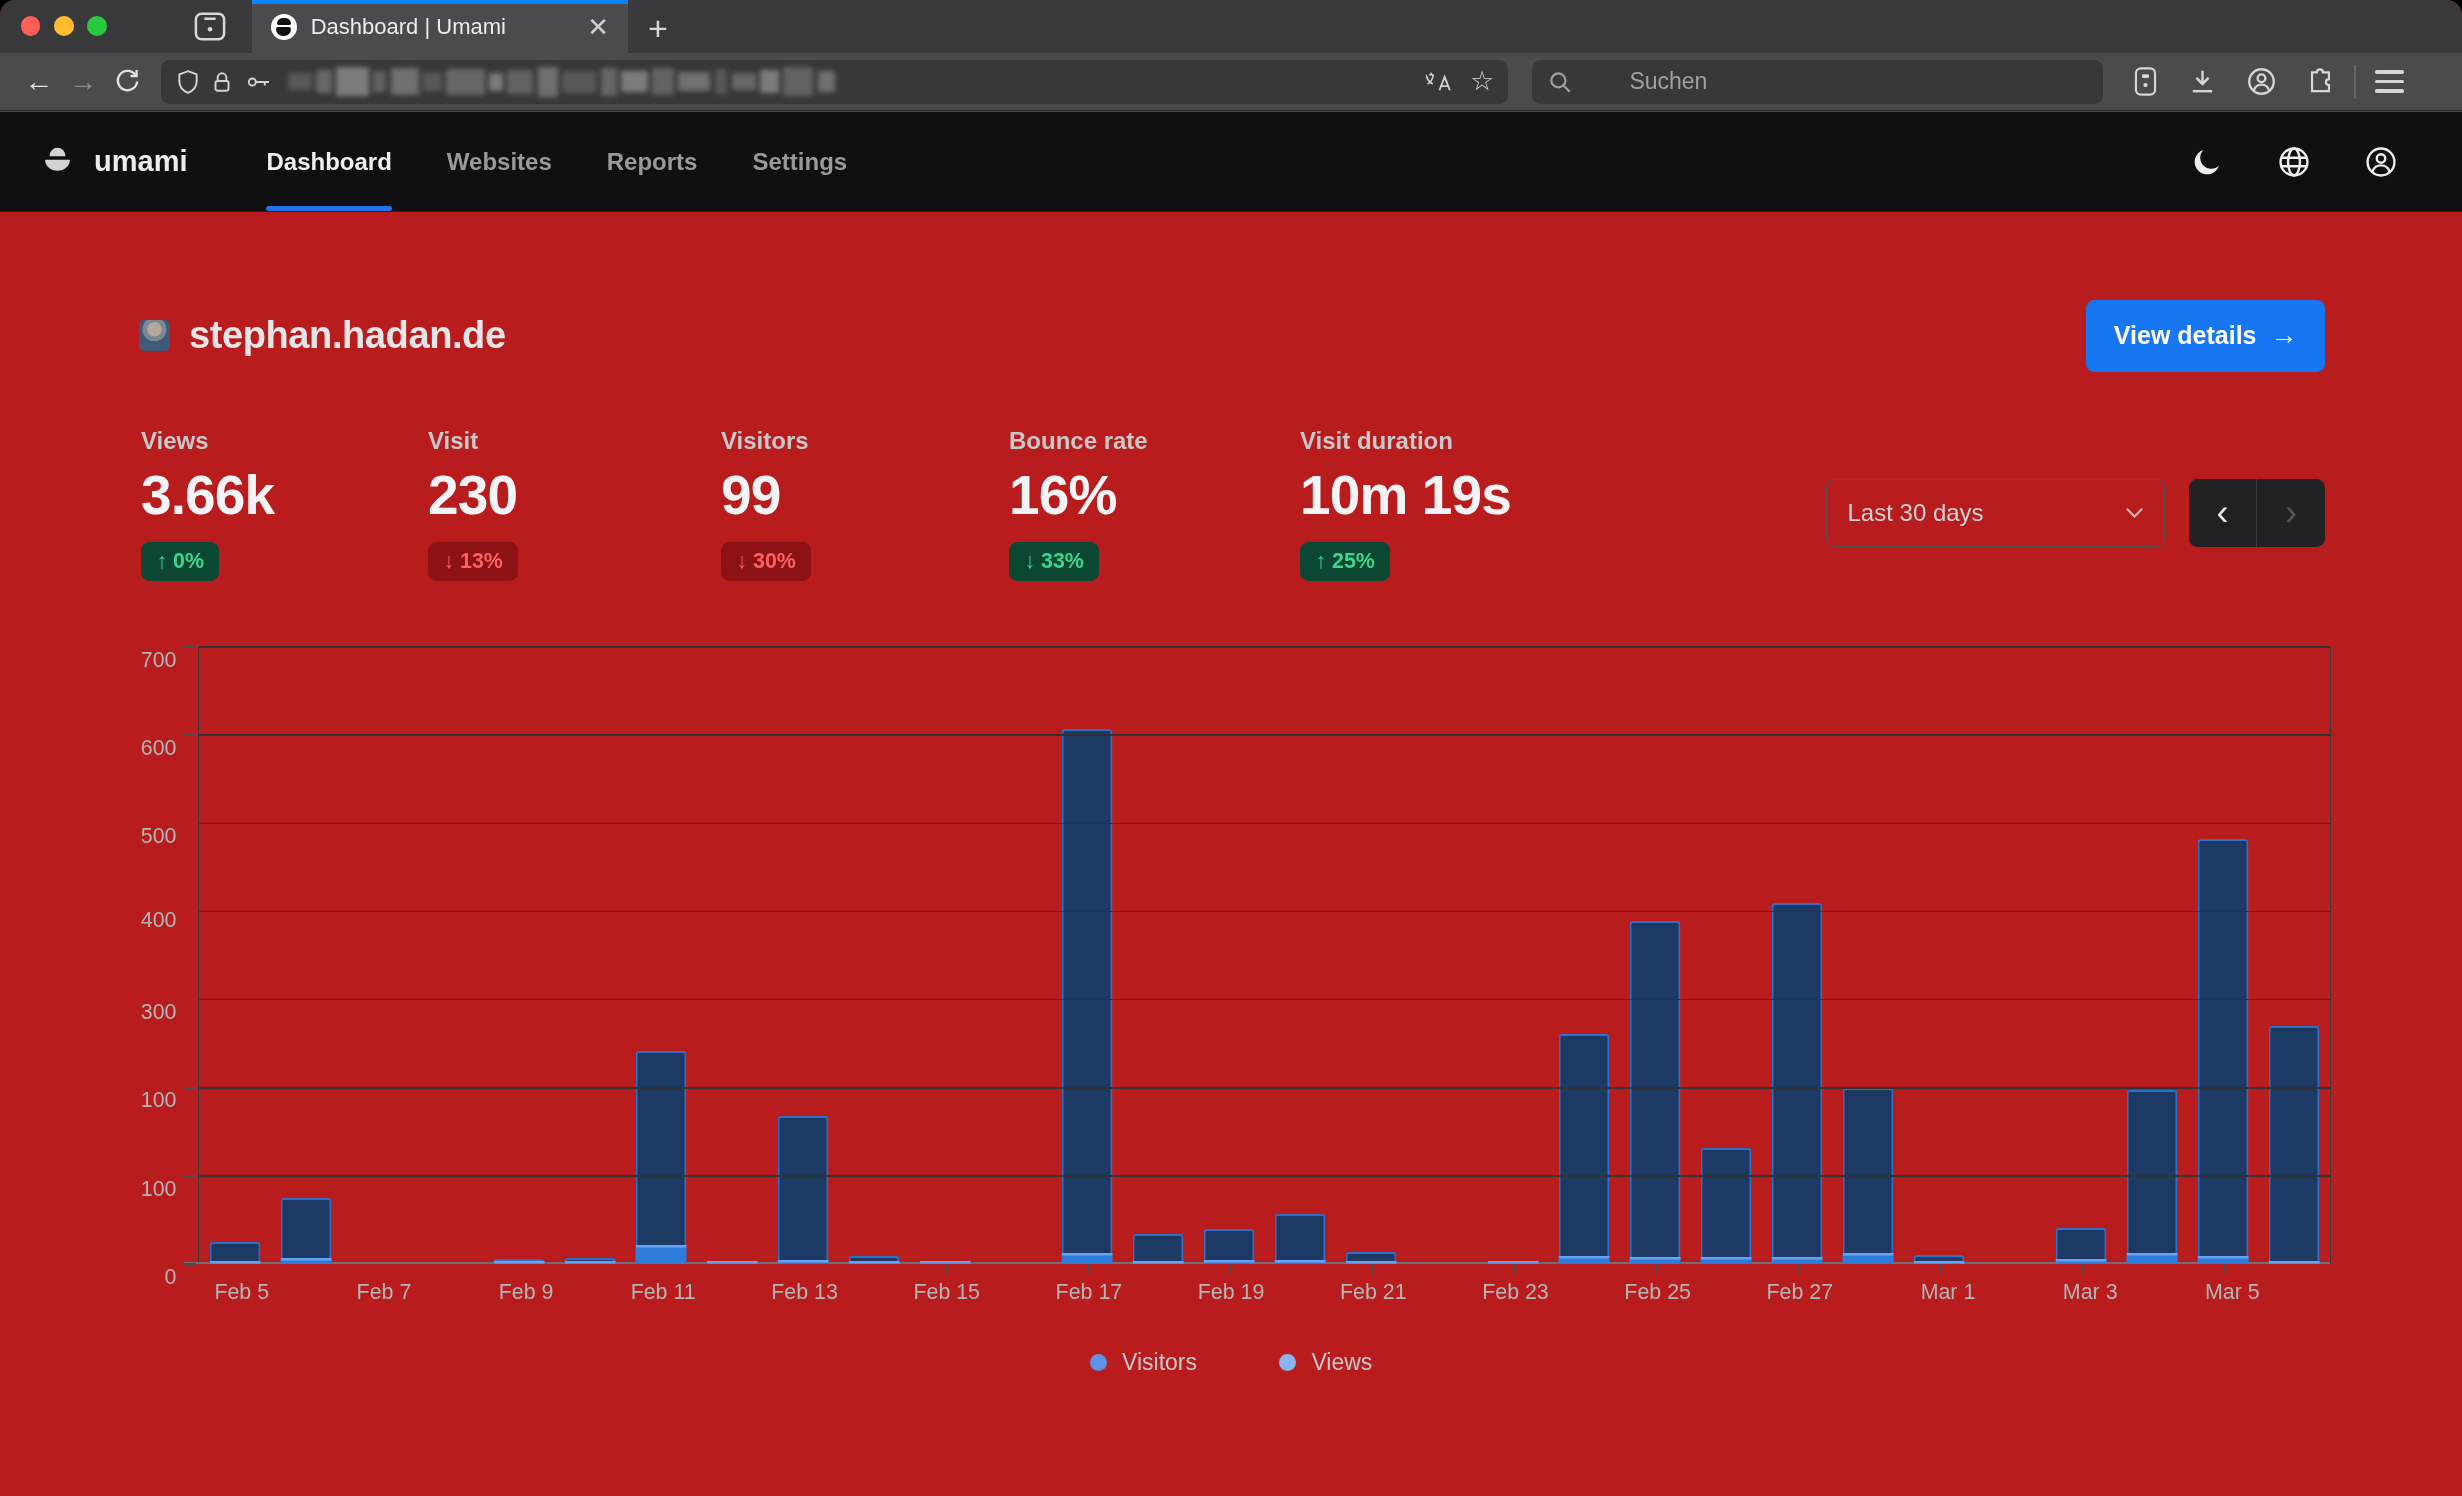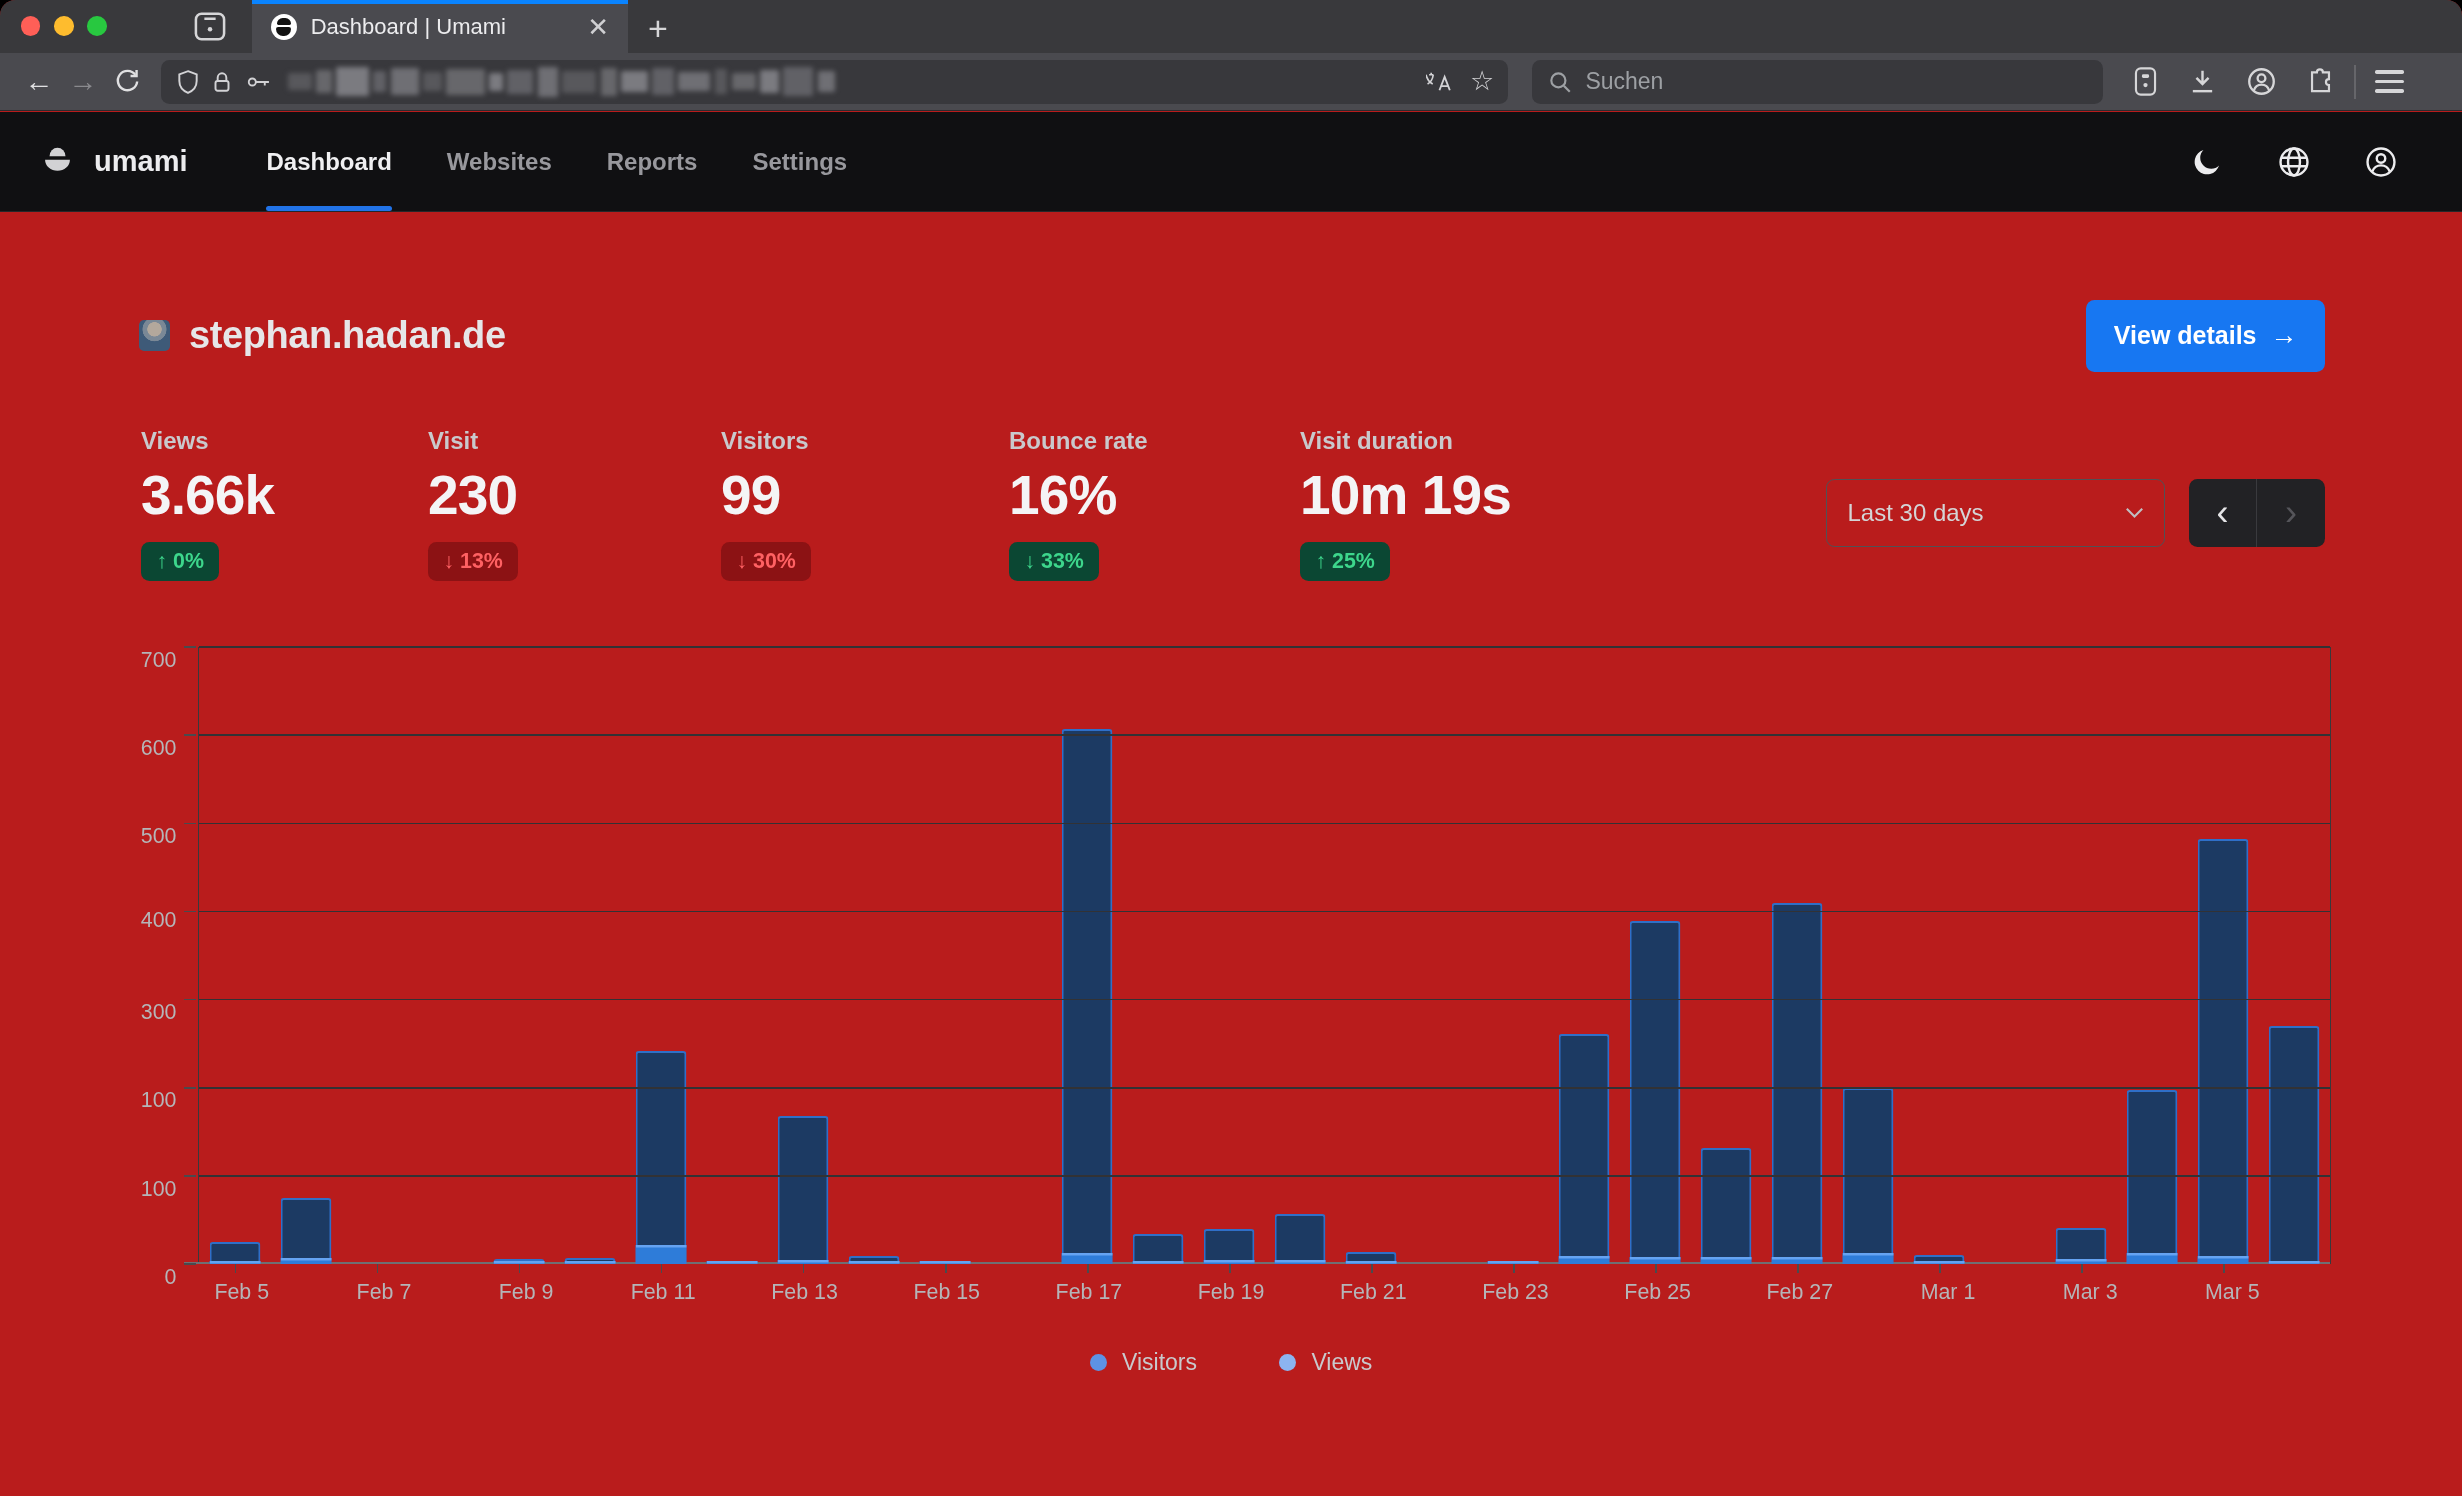--- a/index.html
+++ b/index.html
@@ -26,21 +26,21 @@
   .nav-btn{width:44px;height:44px;display:flex;align-items:center;justify-content:center;color:#e0e0e2;font-size:29px;flex:0 0 auto;}
   .nav-btn.dim{color:#8a8a8e;}
   .icon-svg{display:block;}
   .urlbar{width:1347px;height:44px;margin-left:12px;background:#38383c;border-radius:8.5px;display:flex;align-items:center;padding:0 13.7px;flex:0 0 auto;}
   .urlbar .litem{margin-right:8.5px;color:#d2d2d5;flex:0 0 auto;}
   .redacted{display:flex;align-items:center;gap:4.3px;margin-left:8.5px;width:547px;overflow:hidden;filter:blur(2.6px);}
   .redacted i{display:block;border-radius:1.7px;}
   .urlbar-right{margin-left:auto;display:flex;align-items:center;gap:15.4px;color:#d2d2d5;}
   .star-glyph{font-size:27px;line-height:1;}
   .searchbar{width:571px;height:44px;margin-left:24px;background:#38383c;border-radius:8.5px;display:flex;align-items:center;padding:0 15.4px;gap:12px;flex:0 0 auto;}
-  .search-text{color:#9da0a4;font-size:23px;}
+  .search-text{color:#9da0a4;font-size:23px;margin-left:44px;}
   .tb-icons{display:flex;align-items:center;gap:29px;margin-left:29px;color:#d6d6d8;}
   .tb-sep{width:1.7px;height:34px;background:#66666a;margin:0 19px;}
   .hamburger{display:flex;flex-direction:column;gap:6px;}
   .hamburger i{width:29px;height:3.4px;background:#d6d6d8;border-radius:1.7px;display:block;}
 
   
   .appheader{position:absolute;top:112px;left:0;right:0;height:100px;display:flex;align-items:center;padding:0 64px 0 38px;border-bottom:1.7px solid #262629;background:#101012;}
   .brand{display:flex;align-items:center;gap:17px;}
   .brand-name{color:#ececee;font-size:29px;font-weight:700;}
   .app-nav{display:flex;gap:55px;margin-left:79px;height:100%;}

